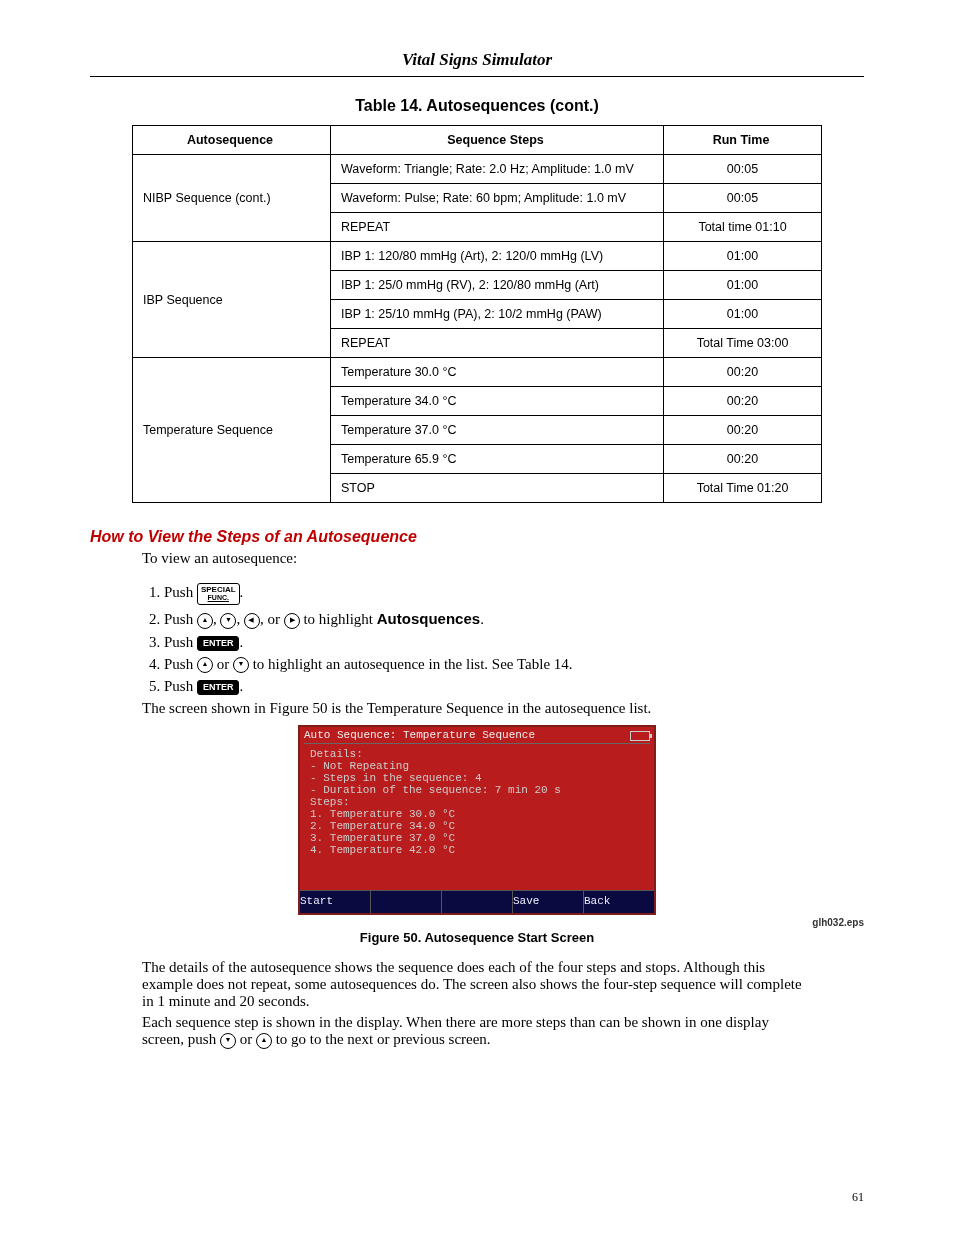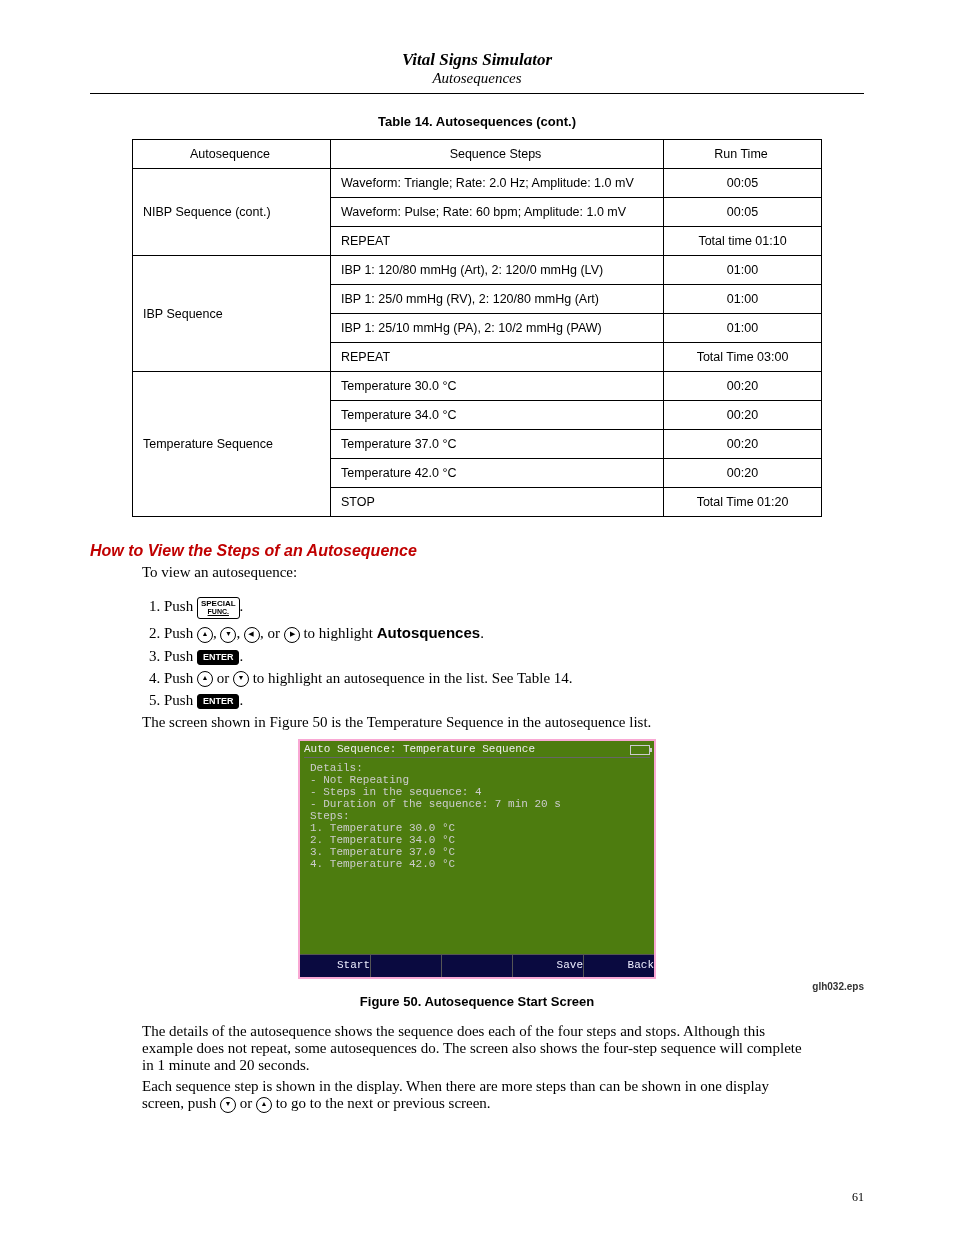--- a/index.html
+++ b/index.html
@@ -31,37 +31,37 @@
   }
   .header-rule {
     border: none;
     border-top: 1px solid #000;
     margin: 2px 0 20px 0;
   }
   .table-caption {
     text-align: center;
     font-family: Arial, Helvetica, sans-serif;
     font-weight: bold;
-    font-size: 13px;
+    font-size: 16px;
     margin: 10px 0 10px 0;
   }
   table.autoseq {
     border-collapse: collapse;
     width: 690px;
     margin: 0 auto 25px auto;
     font-family: Arial, Helvetica, sans-serif;
     font-size: 12.5px;
   }
   table.autoseq th, table.autoseq td {
     border: 1px solid #000;
     padding: 7px 10px;
     vertical-align: middle;
   }
   table.autoseq th {
-    font-weight: normal;
+    font-weight: bold;
     text-align: center;
     padding-left: 7px;
   }
   table.autoseq td.center { text-align: center; }
   .section-heading {
     color: #c00000;
     font-weight: bold;
     font-style: italic;
     font-family: Arial, Helvetica, sans-serif;
     font-size: 16px;
@@ -112,27 +112,27 @@
   .arrow-up::before { content: "▲"; font-size: 7px; position: relative; top: -2px; }
   .arrow-down::before { content: "▼"; font-size: 7px; position: relative; top: -2px; }
   .arrow-left::before { content: "◀"; font-size: 7px; position: relative; top: -2px; left:-1px;}
   .arrow-right::before{ content: "▶"; font-size: 7px; position: relative; top: -2px; left:1px;}
   .bold-sans { font-family: Arial, Helvetica, sans-serif; font-weight: bold; }
   .lcd-wrap {
     width: 358px;
     margin: 8px auto 2px auto;
   }
   .lcd {
-    background: #4d7c0f;
-    border: 2px solid #f9a8d4;
+    background: #b91c1c;
+    border: 2px solid #7f1d1d;
     color: #ddd;
     font-family: "Courier New", monospace;
     font-size: 11px;
     padding: 2px 4px 0 4px;
-    height: 240px;
+    height: 190px;
     box-sizing: border-box;
     position: relative;
   }
   .lcd .titlebar {
     color: #eee;
     border-bottom: 1px solid #666;
     padding-bottom: 2px;
     margin-bottom: 4px;
     display: flex;
     justify-content: space-between;
@@ -151,21 +151,21 @@
   }
   .lcd .line { white-space: pre; color: #ccc; padding-left: 6px; }
   .lcd .softkeys {
     position: absolute;
     bottom: 0; left: 0; right: 0;
     display: flex;
     border-top: 1px solid #555;
   }
   .lcd .softkeys div {
     flex: 1;
-    text-align: right;
+    text-align: left;
     padding: 4px 0 6px 0;
     border-right: 1px solid #555;
     background: #0a0a40;
     color: #eef;
     font-size: 11px;
   }
   .lcd .softkeys div:last-child { border-right: none; }
   .eps-label {
     text-align: right;
     font-family: Arial, Helvetica, sans-serif;
@@ -188,21 +188,20 @@
     font-size: 12px;
   }
 </style>
 </head>
 <body>
 
 <div class="page">
 
   <div class="header">
     <div class="header-title">Vital Signs Simulator</div>
-    <div class="header-subtitle">Autosequences</div>
   </div>
   <hr class="header-rule">
 
   <div class="table-caption">Table 14. Autosequences (cont.)</div>
 
   <table class="autoseq">
     <thead>
       <tr>
         <th style="width:180px">Autosequence</th>
         <th>Sequence Steps</th>
@@ -249,21 +248,21 @@
       </tr>
       <tr>
         <td>Temperature 34.0 °C</td>
         <td class="center">00:20</td>
       </tr>
       <tr>
         <td>Temperature 37.0 °C</td>
         <td class="center">00:20</td>
       </tr>
       <tr>
-        <td>Temperature 42.0 °C</td>
+        <td>Temperature 65.9 °C</td>
         <td class="center">00:20</td>
       </tr>
       <tr>
         <td>STOP</td>
         <td class="center">Total Time 01:20</td>
       </tr>
     </tbody>
   </table>
 
   <div class="section-heading">How to View the Steps of an Autosequence</div>

